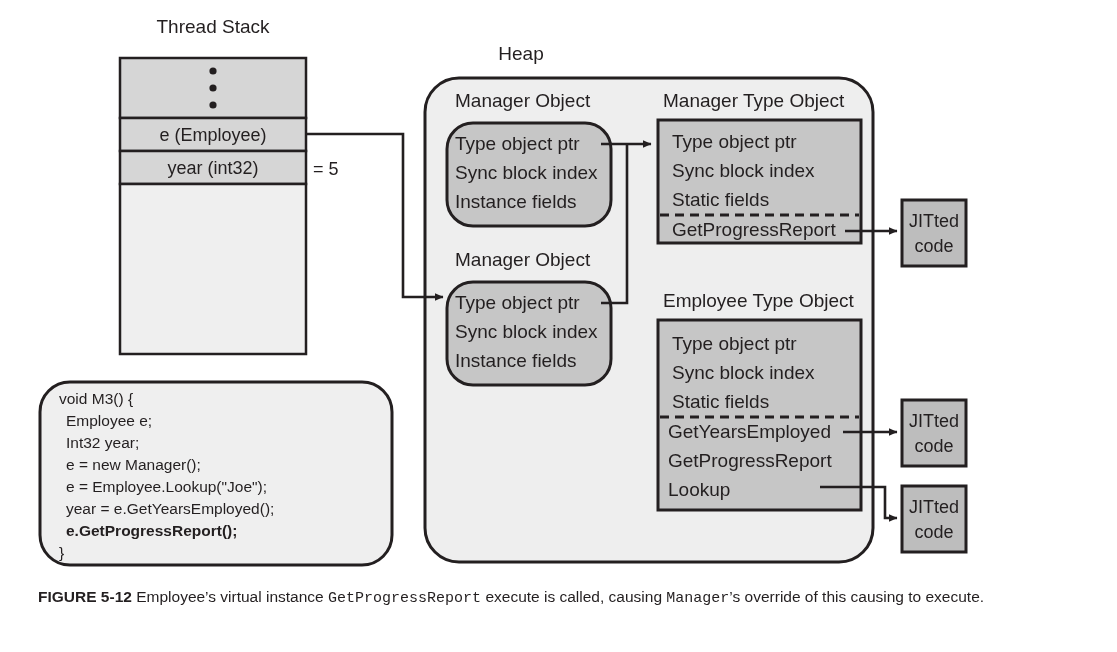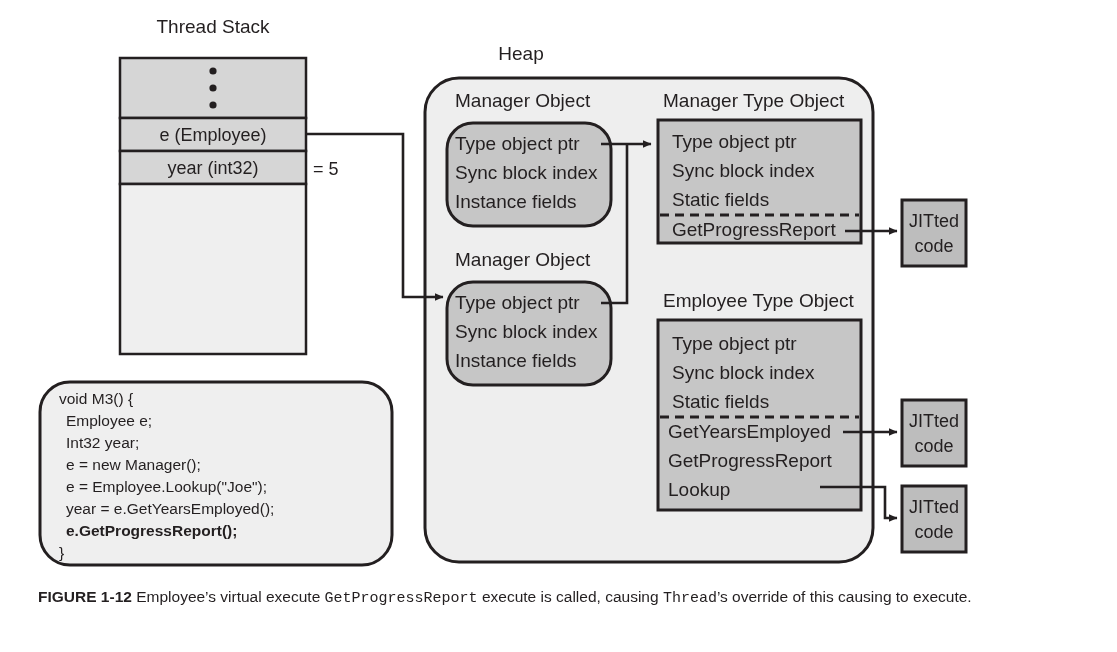--- a/index.html
+++ b/index.html
@@ -183,15 +183,15 @@
       <text class="lbl code-lbl" x="66" y="448" text-anchor="start">Int32 year;</text>
       <text class="lbl code-lbl" x="66" y="470" text-anchor="start">e = new Manager();</text>
       <text class="lbl code-lbl" x="66" y="492" text-anchor="start">e = Employee.Lookup("Joe");</text>
       <text class="lbl code-lbl" x="66" y="514" text-anchor="start">year = e.GetYearsEmployed();</text>
       <text class="lbl code-lbl-bold" x="66" y="536" text-anchor="start">e.GetProgressReport();</text>
       <text class="lbl code-lbl" x="59" y="558" text-anchor="start">}</text>
     </g>
 
   </svg>
 
-  <div class="caption"><b>FIGURE 1-12</b><span>  Employee’s virtual execute </span><span class="mono">GetProgressReport</span><span> execute is called, causing </span><span class="mono">Thread</span><span>’s override of this causing to execute.</span></div>
+  <div class="caption"><b>FIGURE 5-12</b><span>  Employee’s virtual instance </span><span class="mono">GetProgressReport</span><span> execute is called, causing </span><span class="mono">Manager</span><span>’s override of this causing to execute.</span></div>
 
 </div>
 
 </body></html>

